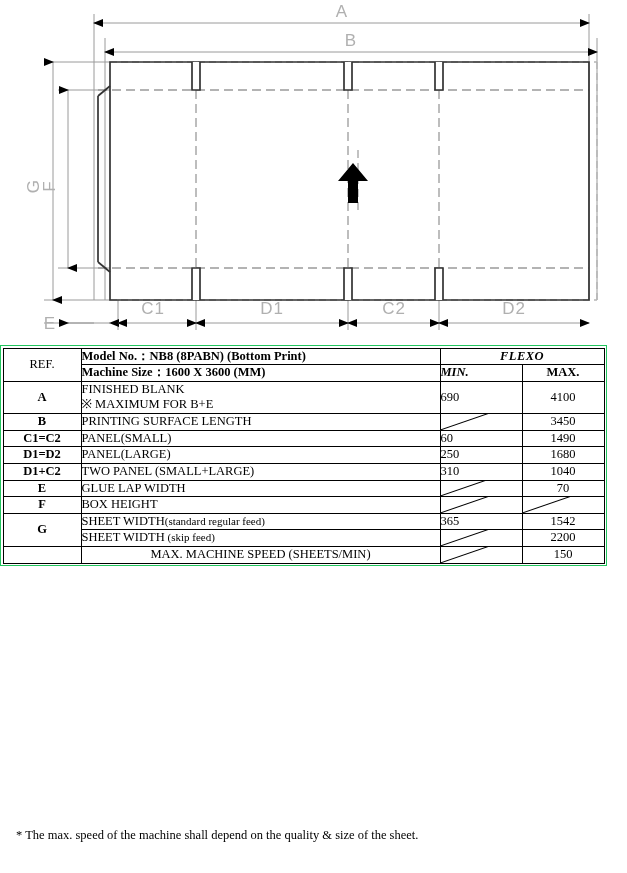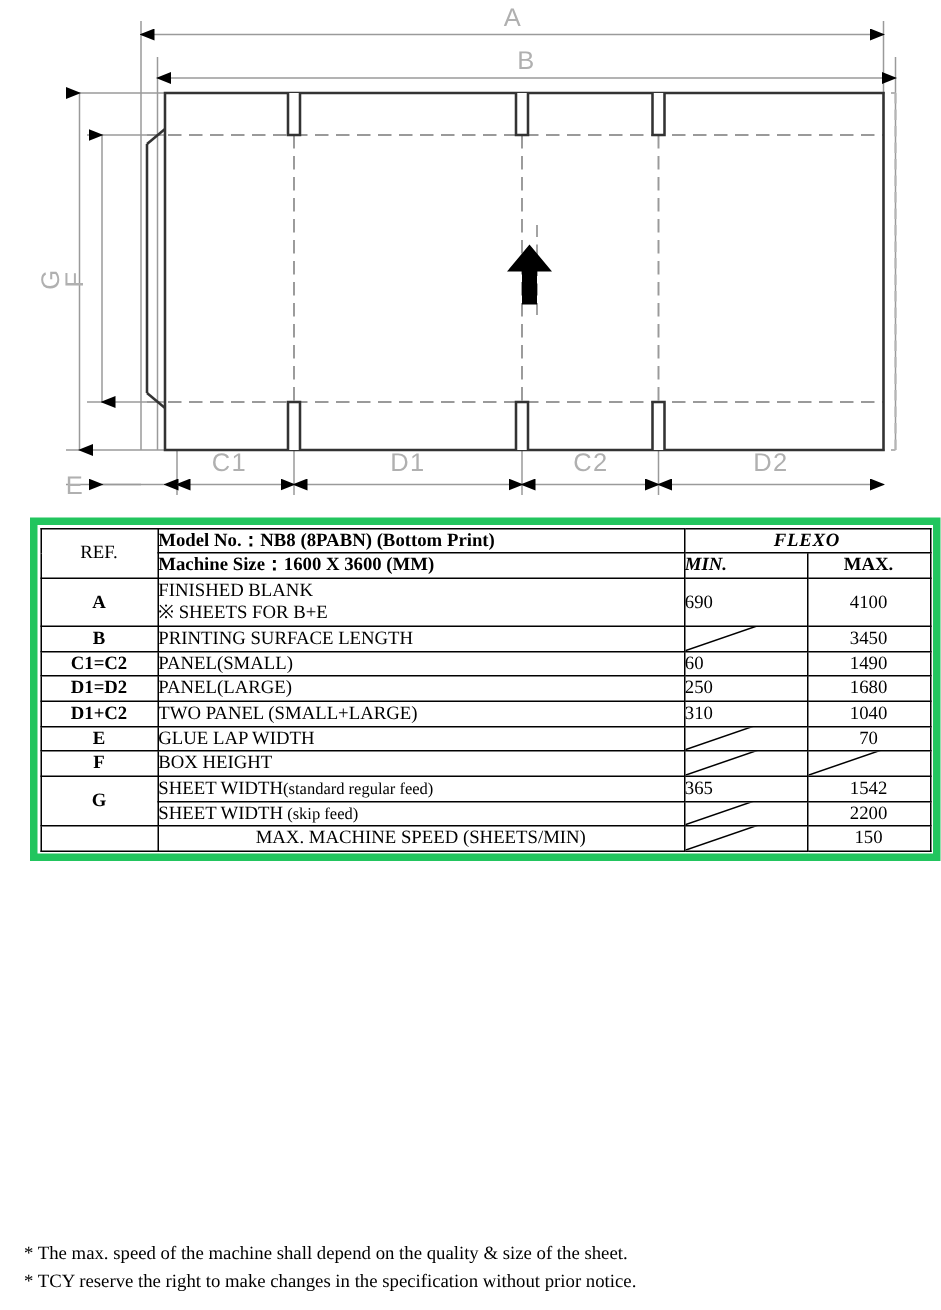--- a/index.html
+++ b/index.html
@@ -31,24 +31,24 @@
   .dim-label {
     font-family: "Liberation Sans", sans-serif;
     font-size: 17px;
     fill: #b0b0b0;
     letter-spacing: 1px;
   }
 
   
   #spec-table-wrap {
     position: absolute;
-    left: 20px;
+    left: 0;
     top: 345px;
     width: 607px;
-    border: 5px solid #22c55e;
+    border: 1px solid #22c55e;
     padding: 1.5px;
     background: #fff;
     box-sizing: border-box;
   }
   table.spec {
     border-collapse: collapse;
     width: 100%;
     table-layout: fixed;
     background: #fff;
   }
@@ -242,21 +242,21 @@
       <tr>
         <td class="c-desc hdr-bold cellpad-l">Machine Size：1600 X 3600 (MM)</td>
         <td class="c-min minlabel cellpad">MIN.</td>
         <td class="c-max maxlabel cellpad">MAX.</td>
       </tr>
 
       <tr>
         <td class="c-ref ref-bold cellpad">A</td>
         <td class="c-desc cellpad-l">
           <div>FINISHED BLANK</div>
-          <div>※  SHEETS FOR B+E</div>
+          <div>※  MAXIMUM FOR B+E</div>
         </td>
         <td class="c-min num cellpad">690</td>
         <td class="c-max num cellpad">4100</td>
       </tr>
 
       <tr>
         <td class="c-ref ref-bold cellpad">B</td>
         <td class="c-desc cellpad-l">PRINTING SURFACE LENGTH</td>
         <td class="c-min num cellpad diag"></td>
         <td class="c-max num cellpad">3450</td>
@@ -314,14 +314,13 @@
         <td class="c-desc centered cellpad">MAX. MACHINE SPEED (SHEETS/MIN)</td>
         <td class="c-min num cellpad diag"></td>
         <td class="c-max num cellpad">150</td>
       </tr>
     </tbody>
   </table>
 </div>
 
 <div id="footnotes">
   <div>* The max. speed of the machine shall depend on the quality &amp; size of the sheet.</div>
-  <div>* TCY reserve the right to make changes in the specification without prior notice.</div>
 </div>
 
 </body></html>

